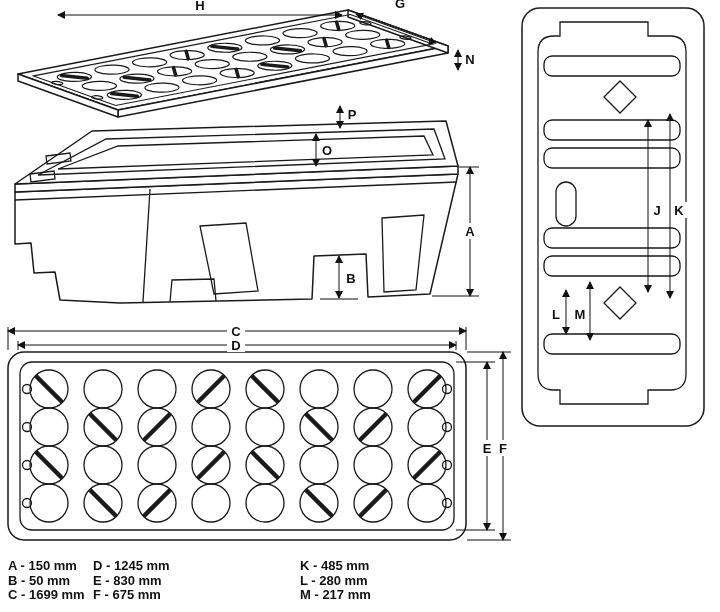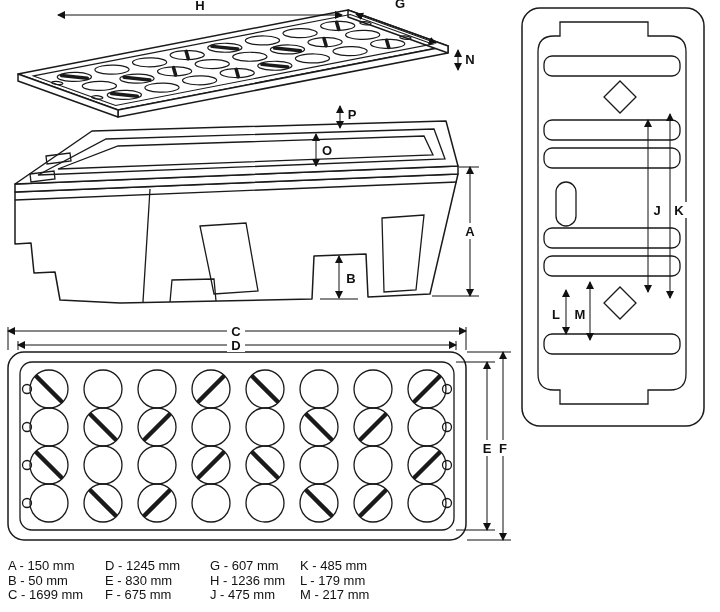--- a/index.html
+++ b/index.html
@@ -11,21 +11,21 @@
   .ln{fill:none;stroke:#1a1a1a;stroke-width:1.3;}
   .shape{fill:#fff;stroke:#1a1a1a;stroke-width:1.5;stroke-linejoin:round;}
   .lnns{fill:none;stroke:#1a1a1a;stroke-width:1.2;vector-effect:non-scaling-stroke;}
   .slash{stroke:#1a1a1a;stroke-width:4.5;stroke-linecap:round;}
   .slashns{stroke:#1a1a1a;stroke-width:3.5;stroke-linecap:round;vector-effect:non-scaling-stroke;}
   .dim{stroke:#111;stroke-width:1;fill:none;}
   .patch{fill:#fff;}
   .bar{fill:#fff;stroke:#1a1a1a;stroke-width:1.3;}
   .legend{position:absolute;left:8px;top:559px;width:704px;height:48px;}
   .legend-col{position:absolute;top:0;}
-  .legend-item{font-size:13px;font-weight:normal;color:#111;line-height:14.5px;white-space:nowrap;}
+  .legend-item{font-size:13px;font-weight:bold;color:#111;line-height:14.5px;white-space:nowrap;}
 </style>
 </head>
 <body>
 
 <div class="canvas">
 
 <svg width="720" height="555" viewBox="0 0 720 555">
   <defs>
     <marker id="ah" markerWidth="8" markerHeight="8" refX="7" refY="4" orient="auto-start-reverse" markerUnits="userSpaceOnUse" viewBox="0 0 8 8">
       <path d="M0,0 L8,4 L0,8 Z" fill="#111"></path>
@@ -227,30 +227,25 @@
     <text x="580" y="319">M</text>
   </g>
 </svg>
 
 <div class="legend">
   <div class="legend-col" style="left:0px">
     <div class="legend-item">A - 150 mm</div>
     <div class="legend-item">B - 50 mm</div>
     <div class="legend-item">C - 1699 mm</div>
   </div>
-  <div class="legend-col" style="left:97px">
+  <div class="legend-col" style="left:85px">
     <div class="legend-item">D - 1245 mm</div>
     <div class="legend-item">E - 830 mm</div>
     <div class="legend-item">F - 675 mm</div>
   </div>
-  <div class="legend-col" style="left:202px">
-    <div class="legend-item">G - 607 mm</div>
-    <div class="legend-item">H - 1236 mm</div>
-    <div class="legend-item">J - 475 mm</div>
-  </div>
   <div class="legend-col" style="left:292px">
     <div class="legend-item">K - 485 mm</div>
-    <div class="legend-item">L - 179 mm</div>
+    <div class="legend-item">L - 280 mm</div>
     <div class="legend-item">M - 217 mm</div>
   </div>
 </div>
 
 </div>
 
 </body></html>

